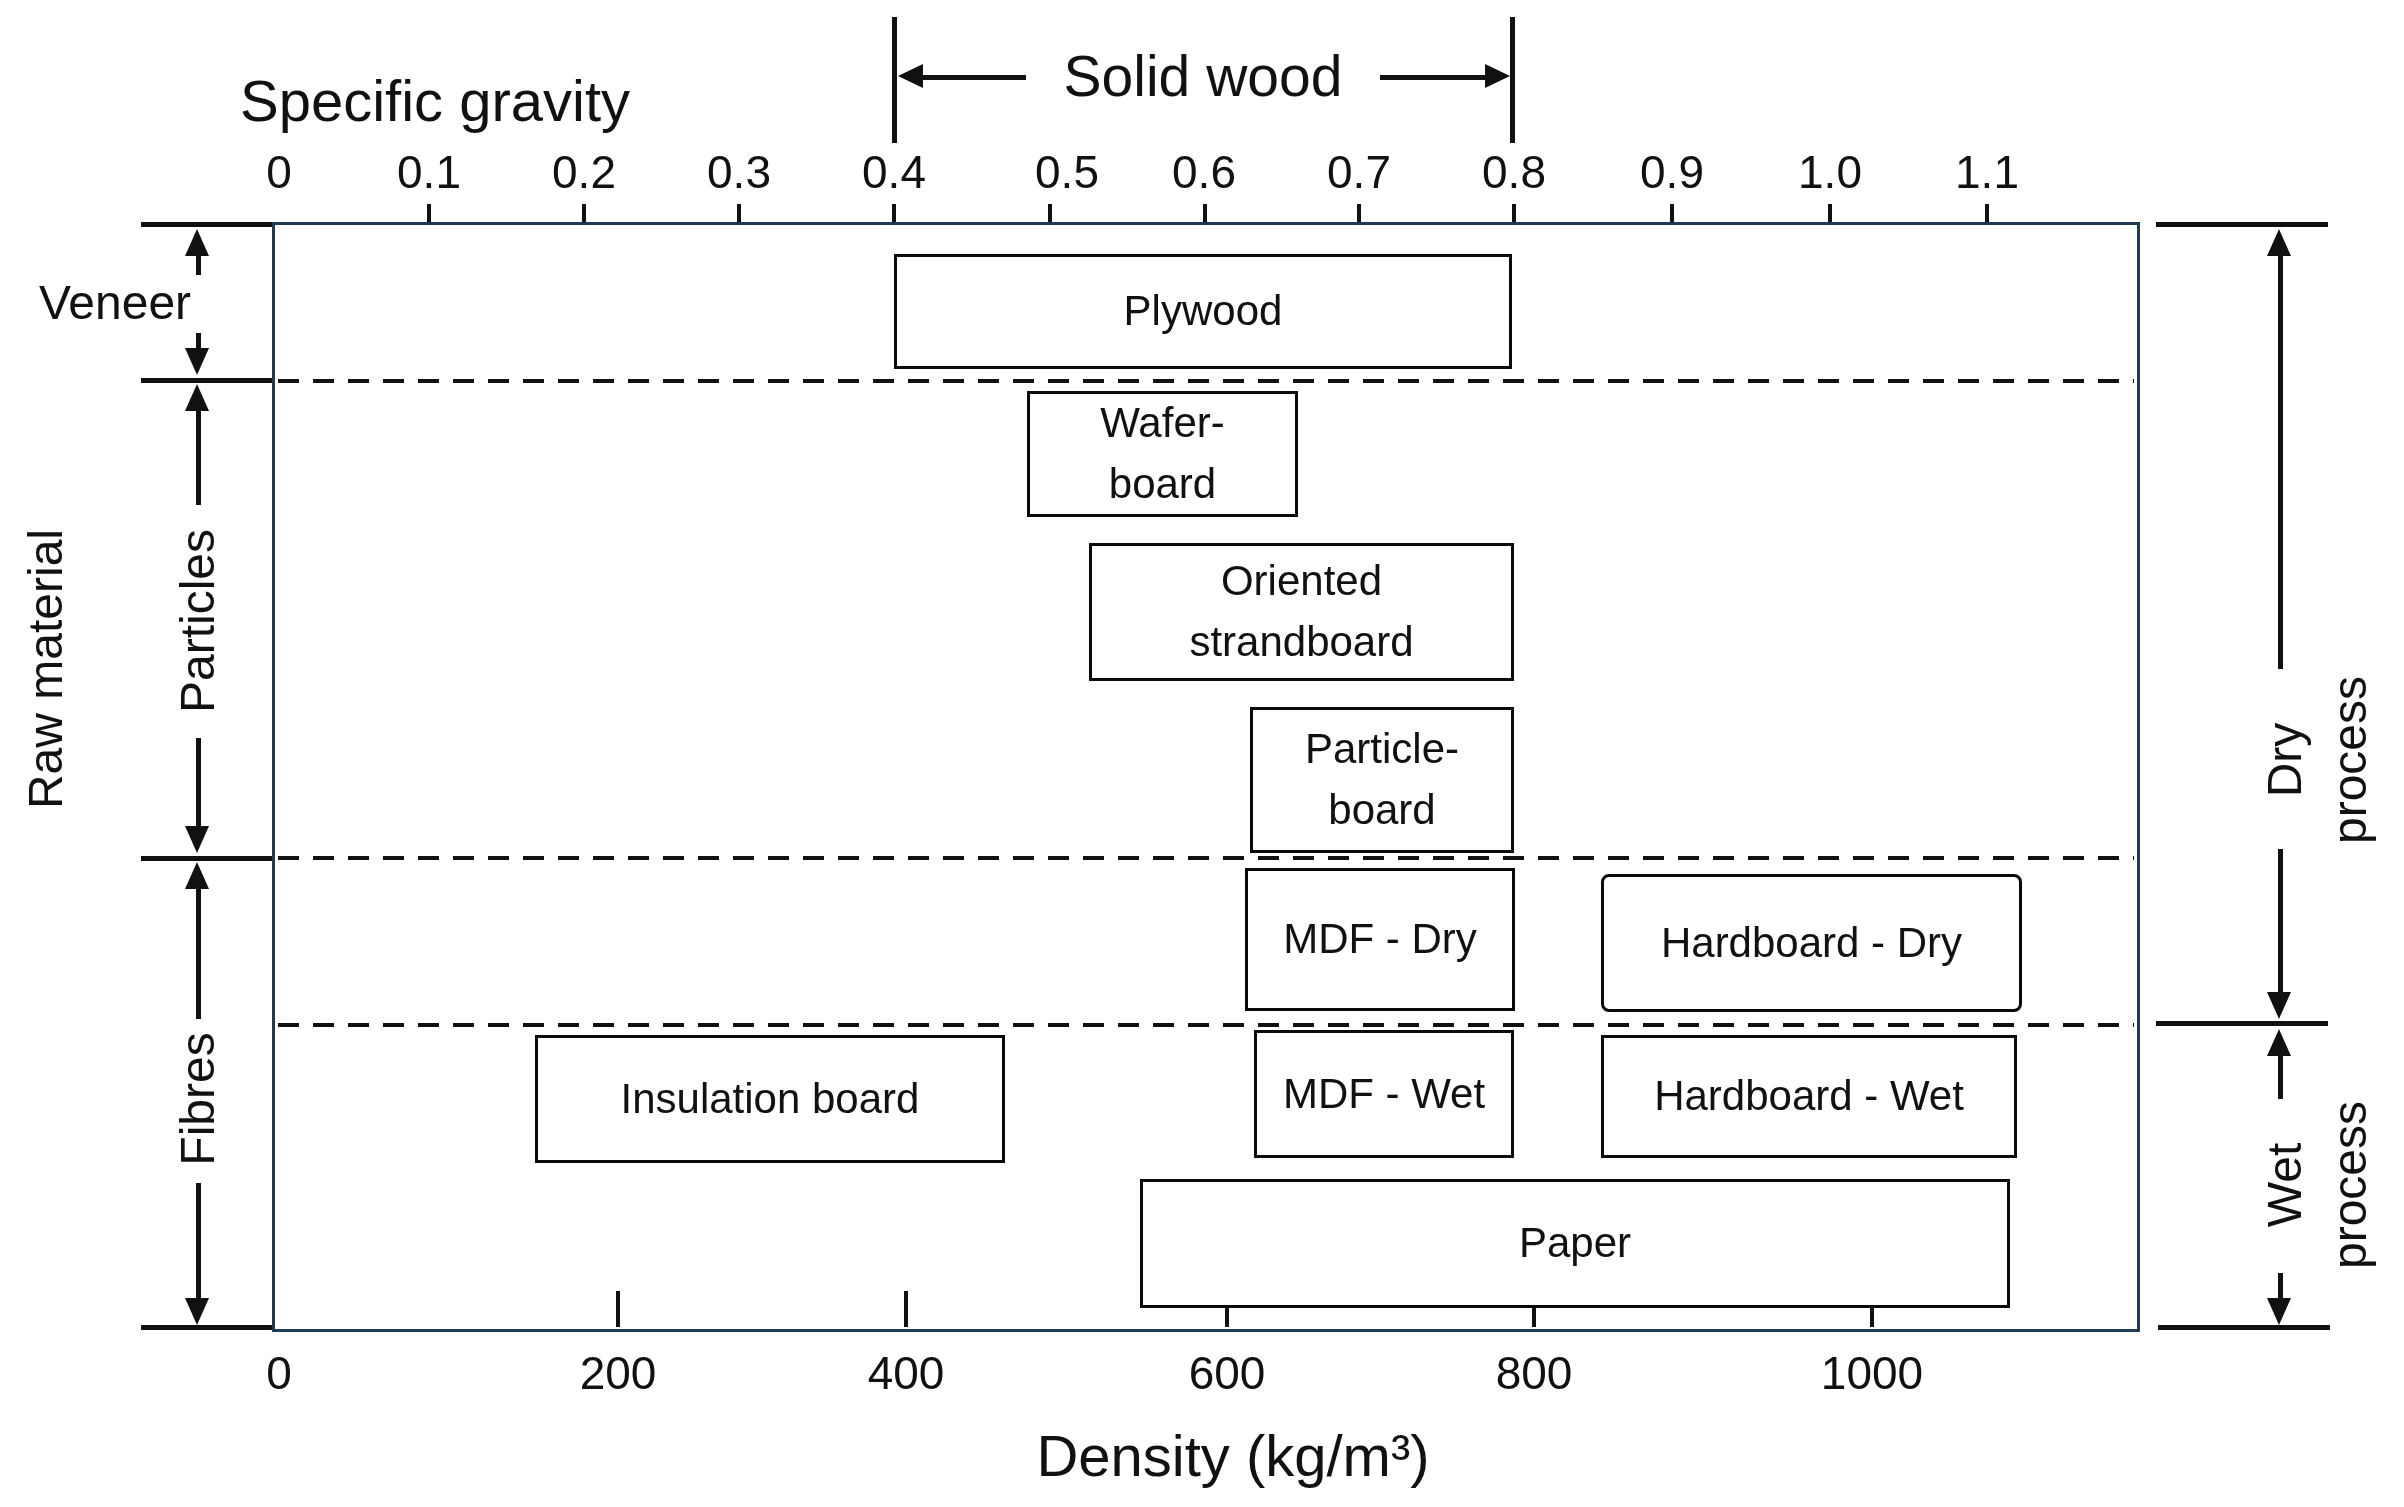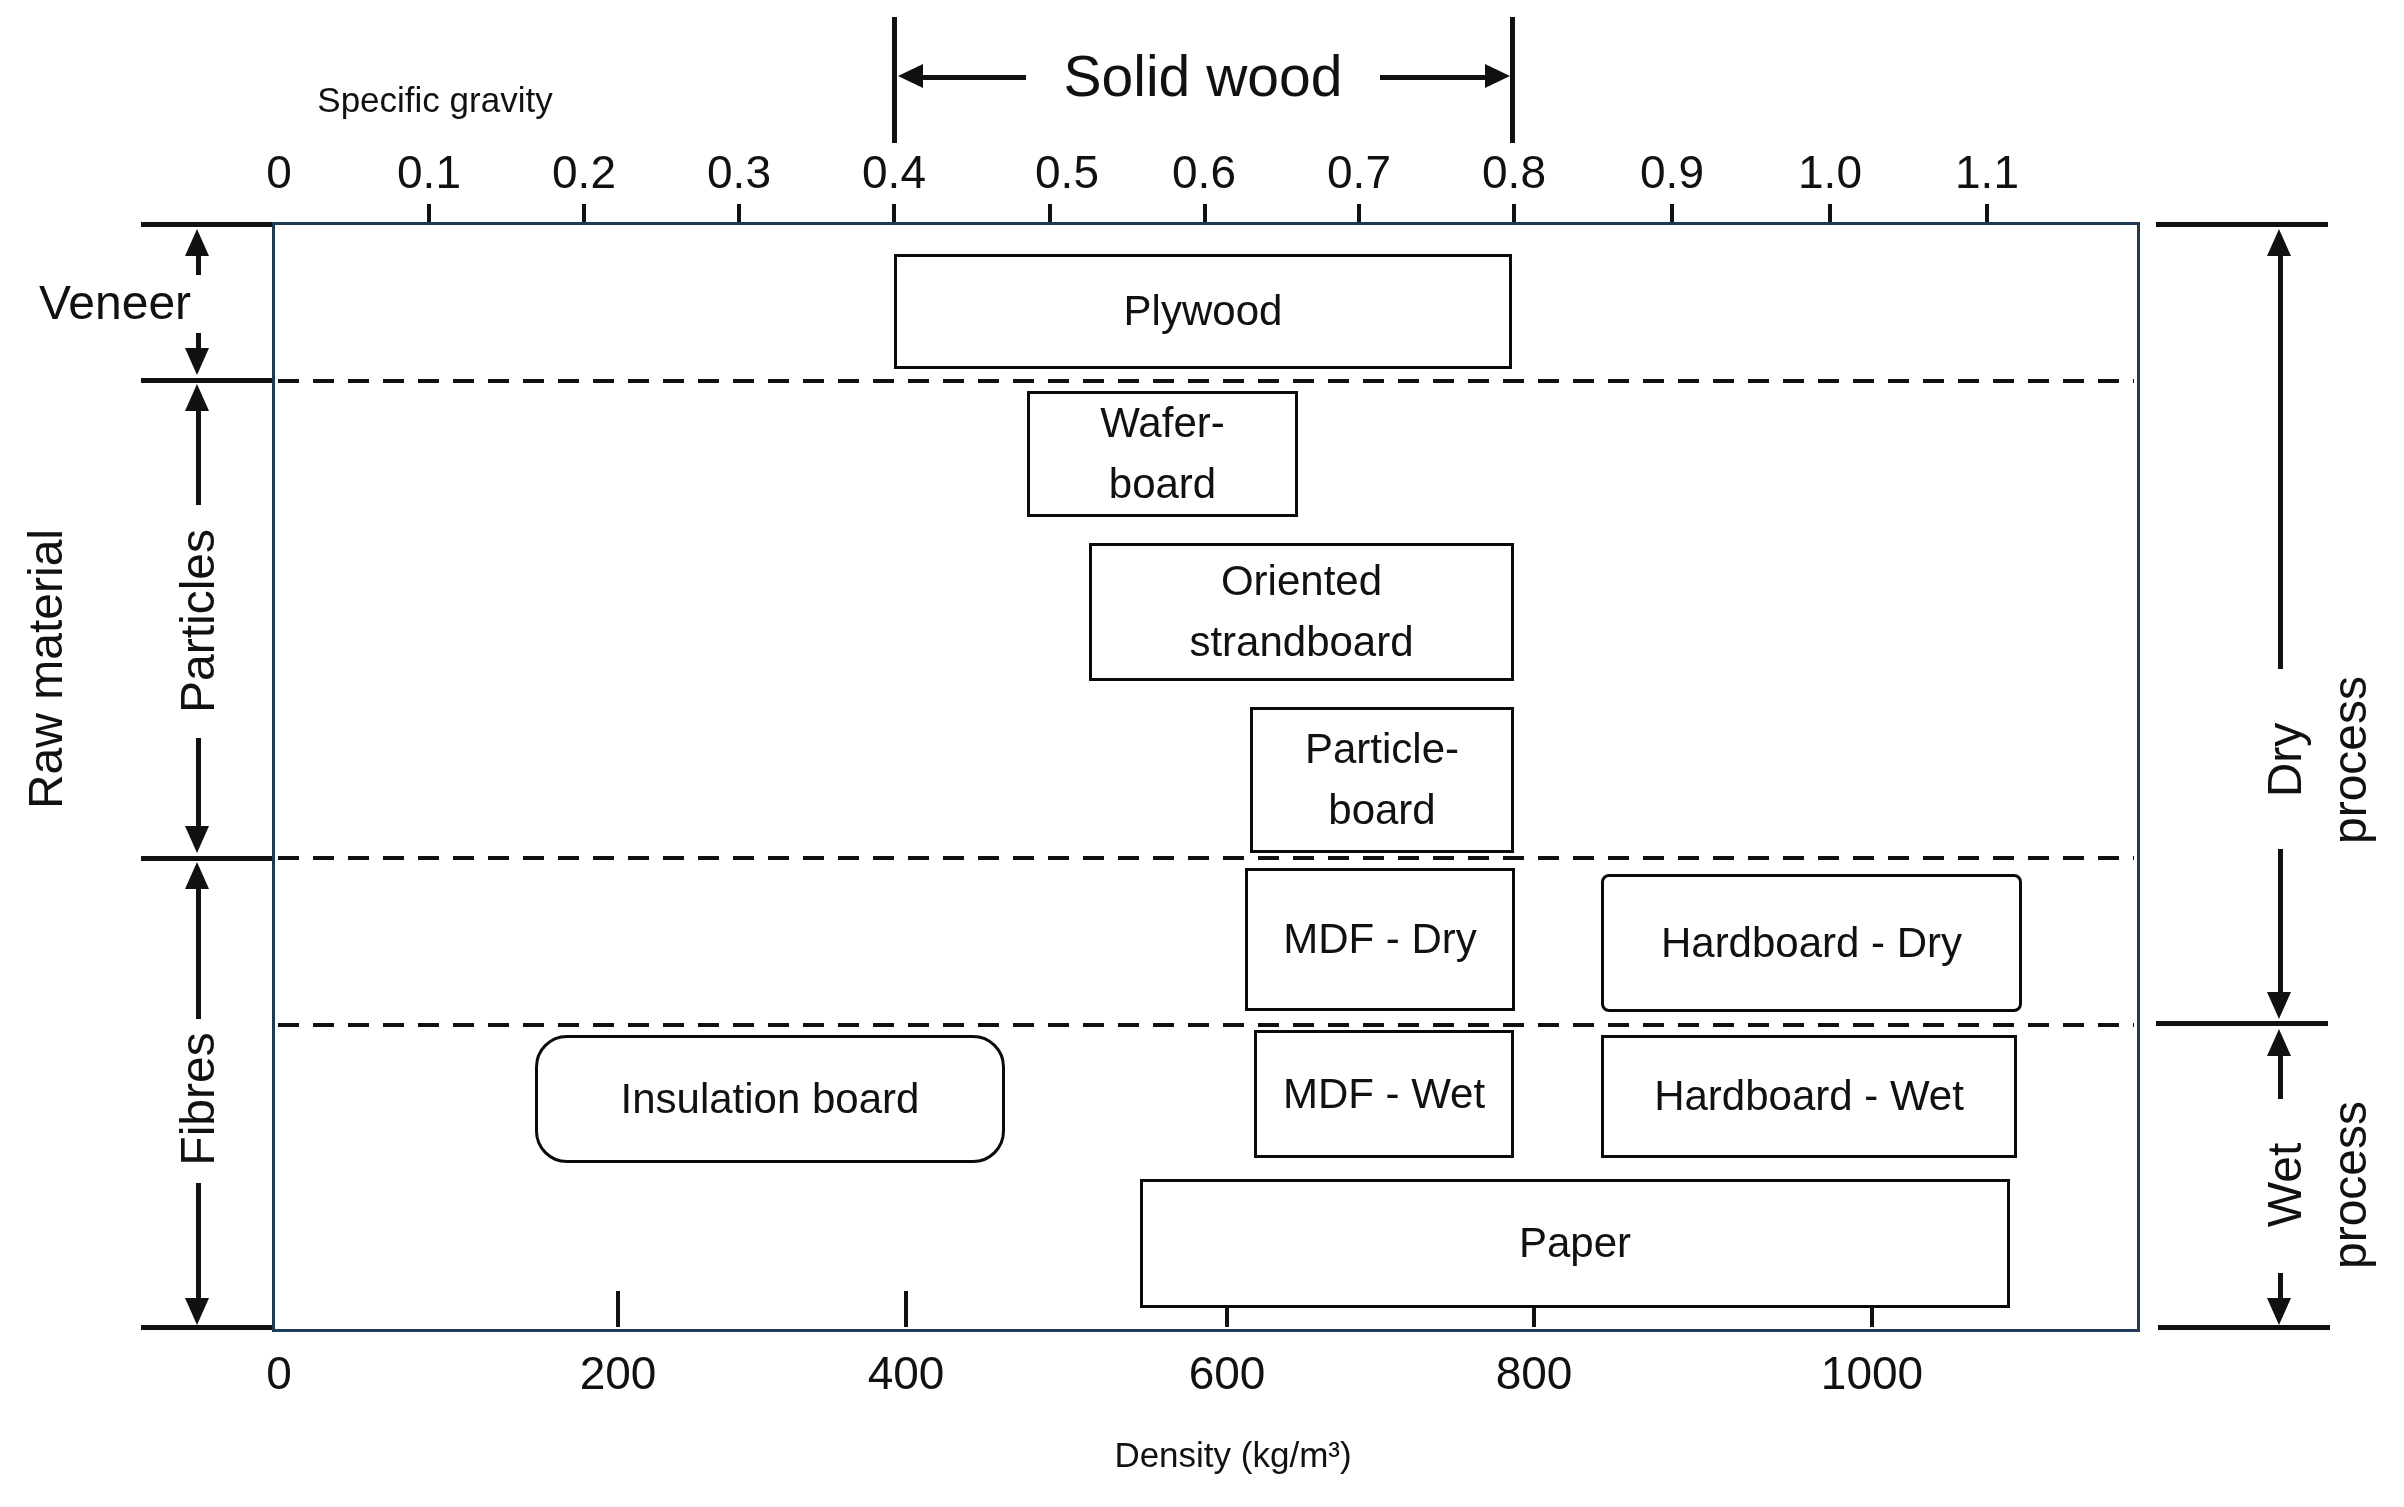--- a/index.html
+++ b/index.html
@@ -27,21 +27,21 @@
   .cap{background:#111;height:4.8px;}
   .ah-up{width:0;height:0;border-left:12.4px solid transparent;border-right:12.4px solid transparent;border-bottom:27px solid #111;}
   .ah-down{width:0;height:0;border-left:12.4px solid transparent;border-right:12.4px solid transparent;border-top:27px solid #111;}
   .ah-left{width:0;height:0;border-top:12.4px solid transparent;border-bottom:12.4px solid transparent;border-right:25px solid #111;}
   .ah-right{width:0;height:0;border-top:12.4px solid transparent;border-bottom:12.4px solid transparent;border-left:25px solid #111;}
   
   .center-anchor{transform:translate(-50%,-50%);white-space:nowrap;}
   .rotlab{transform:translate(-50%,-50%) rotate(-90deg);white-space:nowrap;
     font-size:48px;text-align:center;line-height:1.35;}
   .sidelab{font-size:48px;}
-  .axtitle{font-size:35px;}
+  .axtitle{font-size:58px;}
   #solid-wood-label{font-size:57px;}
 </style>
 </head>
 <body>
 
 <div id="canvas">
 
   <div class="abs vline" style="left:892px;top:17px;height:126px;"></div>
   <div class="abs vline" style="left:1510px;top:17px;height:126px;"></div>
   <div class="abs ah-left" style="left:898px;top:64px;"></div>
@@ -112,21 +112,21 @@
       <div class="abs pbox" style="left: 1250px; top: 707px; width: 264px; height: 146px;">
         <div>Particle-</div>
         <div>board</div>
       </div>
       <div class="abs pbox" style="left: 1245px; top: 868px; width: 270px; height: 143px;">
         <div>MDF - Dry</div>
       </div>
       <div class="abs pbox" style="left: 1601px; top: 874px; width: 421px; height: 138px; border-radius: 8px;">
         <div>Hardboard - Dry</div>
       </div>
-      <div class="abs pbox" style="left: 535px; top: 1035px; width: 470px; height: 128px; border-radius: 32px;">
+      <div class="abs pbox" style="left: 535px; top: 1035px; width: 470px; height: 128px;">
         <div>Insulation board</div>
       </div>
       <div class="abs pbox" style="left: 1254px; top: 1030px; width: 260px; height: 128px;">
         <div>MDF - Wet</div>
       </div>
       <div class="abs pbox" style="left: 1601px; top: 1035px; width: 416px; height: 123px;">
         <div>Hardboard - Wet</div>
       </div>
       <div class="abs pbox" style="left: 1140px; top: 1179px; width: 870px; height: 129px;">
         <div>Paper</div>

